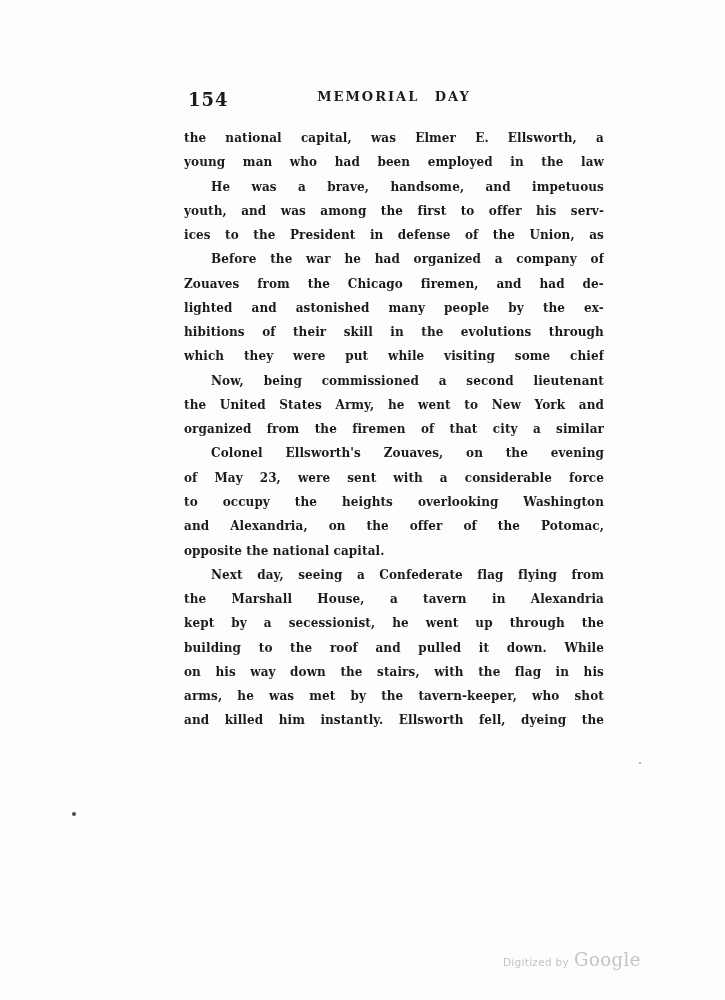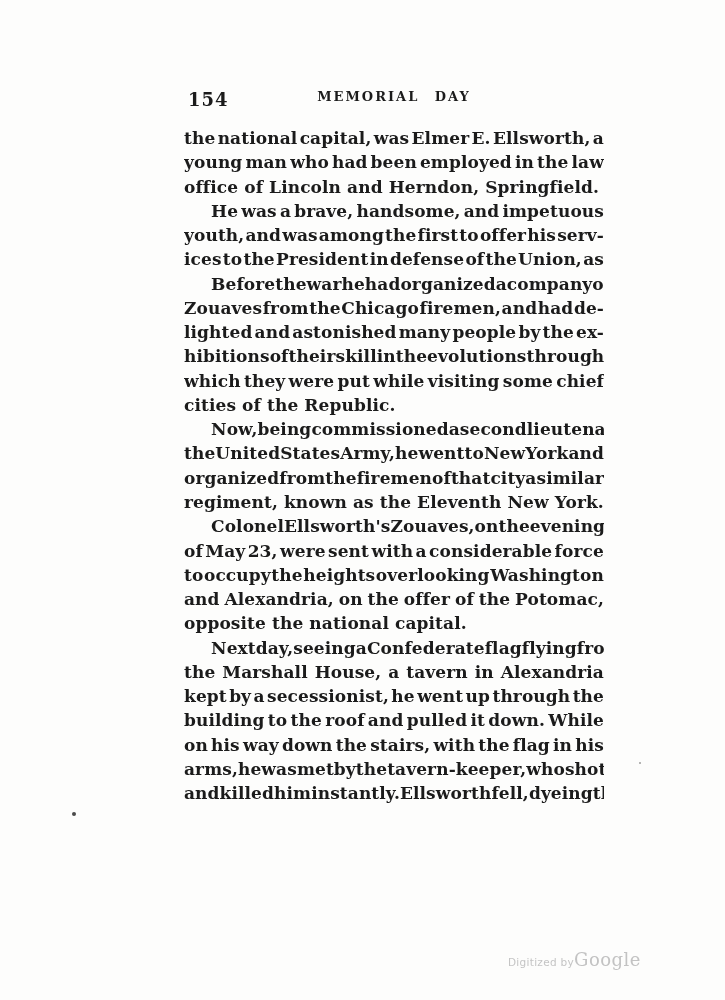--- a/index.html
+++ b/index.html
@@ -45,21 +45,21 @@
     letter-spacing: 2px;
     word-spacing: 9px;
     white-space: nowrap;
   }
   
   .text-block {
     position: absolute;
     left: 184px;
     top: 126px;
     width: 420px;
-    font-size: 17px;
+    font-size: 12px;
     font-weight: 700;
     letter-spacing: 0.1px;
   }
   .line {
     height: 24.28px;
     line-height: 24.28px;
     white-space: nowrap;
     overflow: hidden;
   }
   .line.just {
@@ -94,20 +94,21 @@
     right: 84px;
     top: 951px;
     display: flex;
     align-items: baseline;
   }
   .wm-prefix {
     font-family: "DejaVu Sans", "Liberation Sans", sans-serif;
     font-size: 10.5px;
     color: #c4c4c4;
     letter-spacing: 0.3px;
+    margin-right: 5px;
   }
   .wm-logo {
     font-family: "DejaVu Serif", serif;
     font-size: 18px;
     color: #c3c3c3;
     letter-spacing: 0.5px;
     line-height: 1;
   }
 </style>
 </head>
@@ -138,21 +139,20 @@
         <span>young</span>
         <span>man</span>
         <span>who</span>
         <span>had</span>
         <span>been</span>
         <span>employed</span>
         <span>in</span>
         <span>the</span>
         <span>law</span>
       </div>
-      <div class="line">office of Lincoln and Herndon, Springfield.</div>
       <div class="line just indent">
         <span>He</span>
         <span>was</span>
         <span>a</span>
         <span>brave,</span>
         <span>handsome,</span>
         <span>and</span>
         <span>impetuous</span>
       </div>
       <div class="line just">
@@ -223,21 +223,20 @@
       <div class="line just">
         <span>which</span>
         <span>they</span>
         <span>were</span>
         <span>put</span>
         <span>while</span>
         <span>visiting</span>
         <span>some</span>
         <span>chief</span>
       </div>
-      <div class="line">cities of the Republic.</div>
       <div class="line just indent">
         <span>Now,</span>
         <span>being</span>
         <span>commissioned</span>
         <span>a</span>
         <span>second</span>
         <span>lieutenant</span>
       </div>
       <div class="line just">
         <span>the</span>
@@ -255,21 +254,20 @@
         <span>organized</span>
         <span>from</span>
         <span>the</span>
         <span>firemen</span>
         <span>of</span>
         <span>that</span>
         <span>city</span>
         <span>a</span>
         <span>similar</span>
       </div>
-      <div class="line">regiment, known as the Eleventh New York.</div>
       <div class="line just indent">
         <span>Colonel</span>
         <span>Ellsworth's</span>
         <span>Zouaves,</span>
         <span>on</span>
         <span>the</span>
         <span>evening</span>
       </div>
       <div class="line just">
         <span>of</span>

